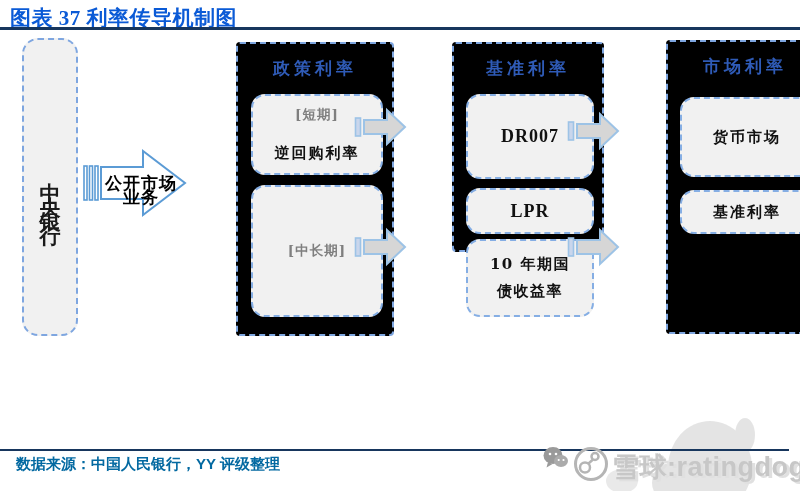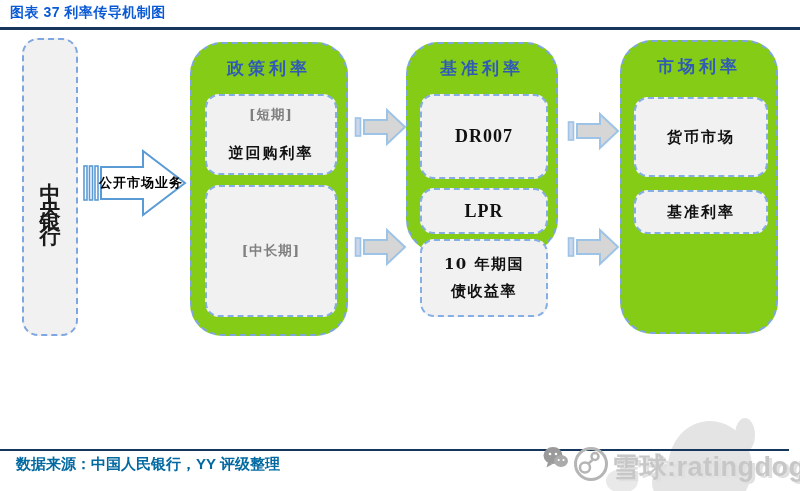--- a/index.html
+++ b/index.html
@@ -1,22 +1,23 @@
 <!DOCTYPE html>
 <html><head>
 <meta charset="utf-8">
 <style>
   html,body{margin:0;padding:0;background:#ffffff;}
   .stage{
     position:relative;width:800px;height:491px;background:#ffffff;overflow:hidden;
     font-family:"Liberation Sans",sans-serif;
   }
   .fig-title{
-    position:absolute;left:10px;top:4px;font-size:14px;font-weight:bold;color:#0A5AD6;
+    position:absolute;left:10px;top:4px;font-size:21px;font-weight:bold;color:#0A5AD6;
     letter-spacing:0.5px;
+    font-family:Liberation Serif, serif;
   }
   .rule{position:absolute;background:#17365D;}
   .top-rule{left:0;top:27px;width:800px;height:3px;}
   .bottom-rule{left:0;top:449px;width:789px;height:2px;z-index:3;}
 
   .cjk{font-family:"DejaVu Serif",serif;}
 
   
   .node-central{
     position:absolute;left:22px;top:38px;width:56px;height:298px;box-sizing:border-box;
@@ -26,27 +27,28 @@
   .v-text{
     writing-mode:vertical-rl;text-orientation:upright;
     font-size:21px;font-weight:bold;color:#1a1a1a;letter-spacing:14px;
     padding-top:14px;
   }
 
   
   .big-arrow{position:absolute;left:82px;top:148px;}
   .big-arrow-label{
     position:absolute;left:97px;top:176px;width:88px;text-align:center;
-    font-size:13px;font-weight:bold;color:#000;letter-spacing:1px;line-height:14px;z-index:2;
+    font-size:17px;font-weight:bold;color:#000;letter-spacing:1px;line-height:14px;z-index:2;
   }
 
   
   .panel{
-    position:absolute;box-sizing:border-box;border:2px dashed #7EA6E0;border-radius:32px;
-    background:#84cc16;
+    position:absolute;box-sizing:border-box;border:2px dashed #7EA6E0;border-radius:4px;
+    background:#000000;
+    margin-left:46px;
   }
   .panel-title{
     position:absolute;top:13px;left:0;width:100%;text-align:center;
     font-size:17px;font-weight:bold;color:#2F5BB7;letter-spacing:4px;
   }
   .node{
     position:absolute;box-sizing:border-box;border:2px dashed #85AEE4;border-radius:14px;
     background:#F1F1F1;display:flex;flex-direction:column;align-items:center;justify-content:center;
     gap:6px;
   }

